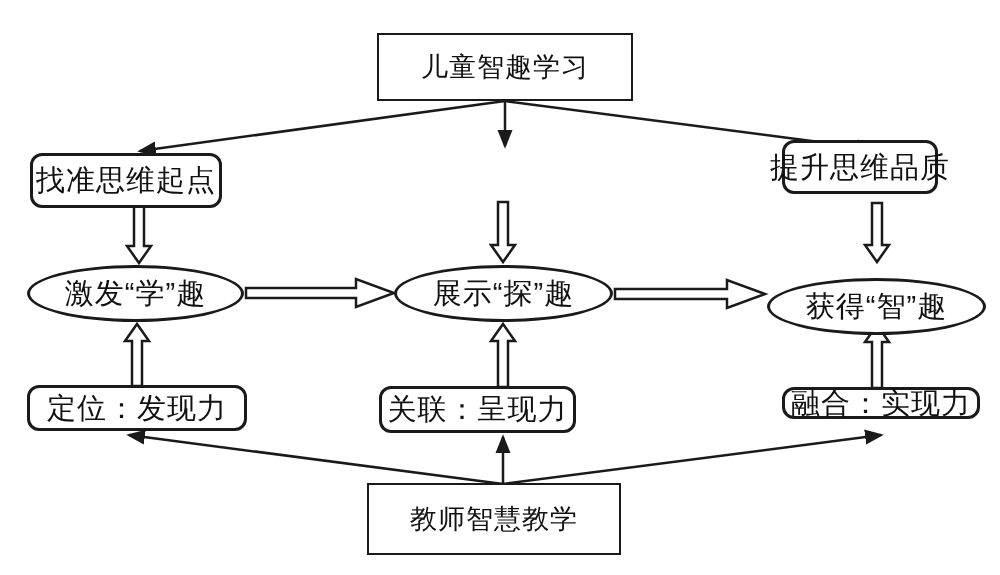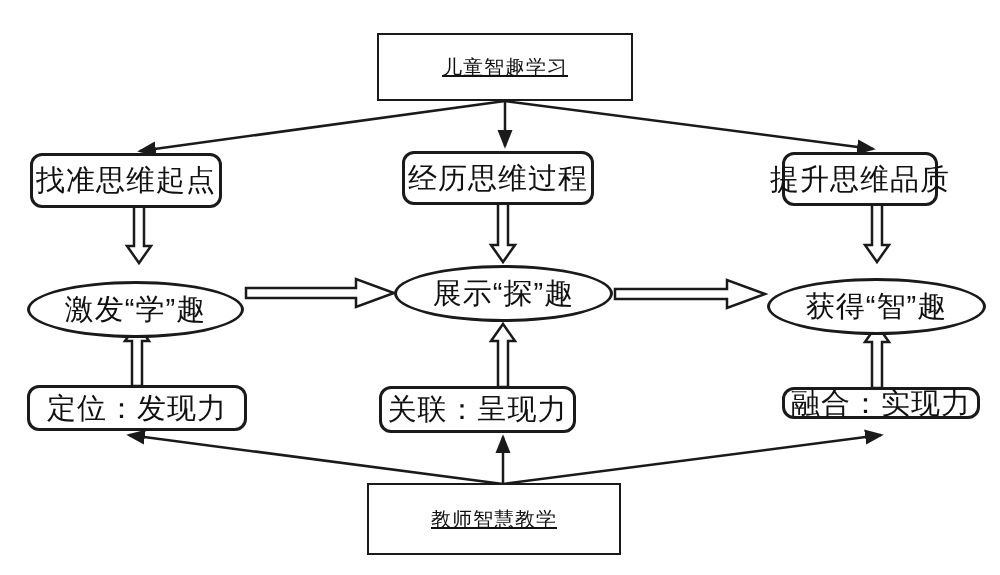--- a/index.html
+++ b/index.html
@@ -6,21 +6,21 @@
   .canvas{
     position:relative;width:1000px;height:575px;background:#ffffff;overflow:hidden;
     font-family:"Liberation Sans","DejaVu Sans",sans-serif;color:#111111;
   }
   .arrow-layer{position:absolute;left:0;top:0;width:1000px;height:575px;}
   .node{
     position:absolute;display:flex;align-items:center;justify-content:center;
     background:#ffffff;border:3px solid #1a1a1a;box-sizing:border-box;
     font-size:29px;white-space:nowrap;letter-spacing:1px;line-height:1;
   }
-  .rect{border-width:2.5px;border-radius:0;font-size:20px;text-decoration:underline;}
+  .rect{border-width:2.5px;border-radius:0;font-size:27px;}
   .rounded{border-radius:12px;text-align:center;}
   .ellipse{border-radius:50%;}
   .blockarrow{fill:#ffffff;stroke:#1a1a1a;stroke-width:2.5;stroke-linejoin:miter;}
   .thinline{stroke:#1a1a1a;stroke-width:2.5;fill:none;}
 </style>
 </head>
 <body>
 
 <div class="canvas">
 
@@ -51,28 +51,25 @@
     <polygon class="blockarrow" points="615,289 727,289 727,280 765,294 727,308 727,299 615,299"></polygon>
   </svg>
 
   <div class="node rect" style="left:377px;top:33px;width:256px;height:68px">
     <span>儿童智趣学习</span>
   </div>
 
   <div class="node rounded" style="left:30px;top:153px;width:192px;height:55px">
     <span>找准思维起点</span>
   </div>
-  <div class="node rounded" style="left:402px;top:151px;width:192px;height:54px">
-    <span>经历思维过程</span>
-  </div>
-  <div class="node rounded" style="left:782px;top:152px;width:156px;height:54px">
+  <div class="node rounded" style="left:782px;top:140px;width:156px;height:54px">
     <span>提升思维品质</span>
   </div>
 
-  <div class="node ellipse" style="left:27px;top:281px;width:217px;height:57px">
+  <div class="node ellipse" style="left:27px;top:265px;width:217px;height:57px">
     <span>激发“学”趣</span>
   </div>
   <div class="node ellipse" style="left:394px;top:265px;width:219px;height:57px">
     <span>展示“探”趣</span>
   </div>
   <div class="node ellipse" style="left:767px;top:278px;width:219px;height:57px">
     <span>获得“智”趣</span>
   </div>
 
   <div class="node rounded" style="left:27px;top:385px;width:220px;height:46px">

